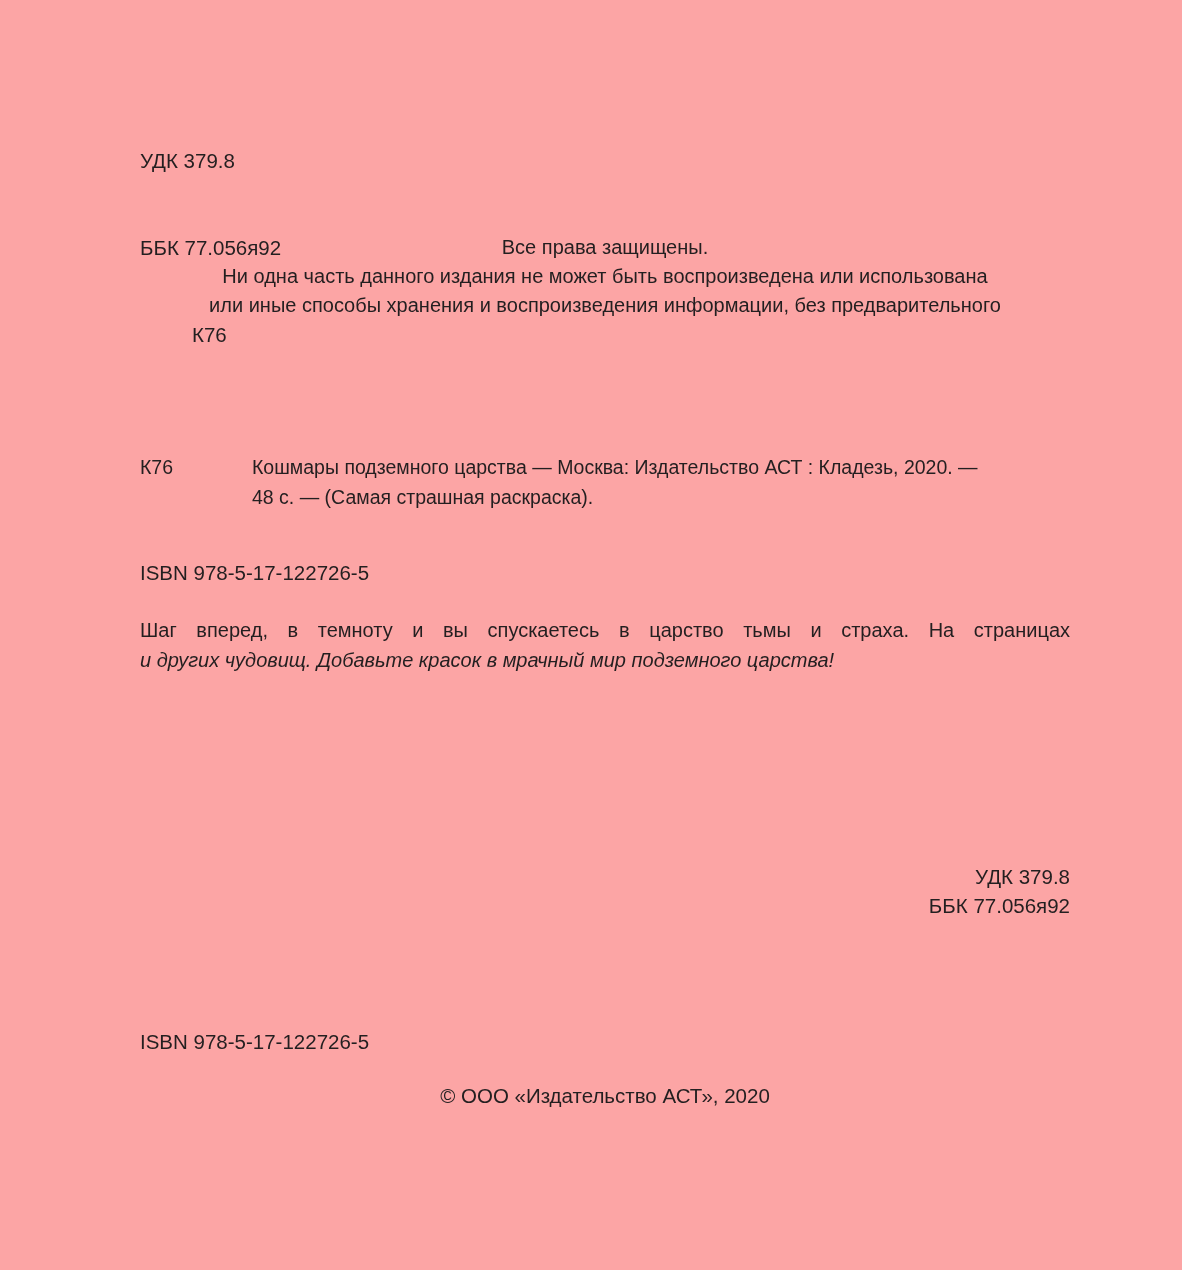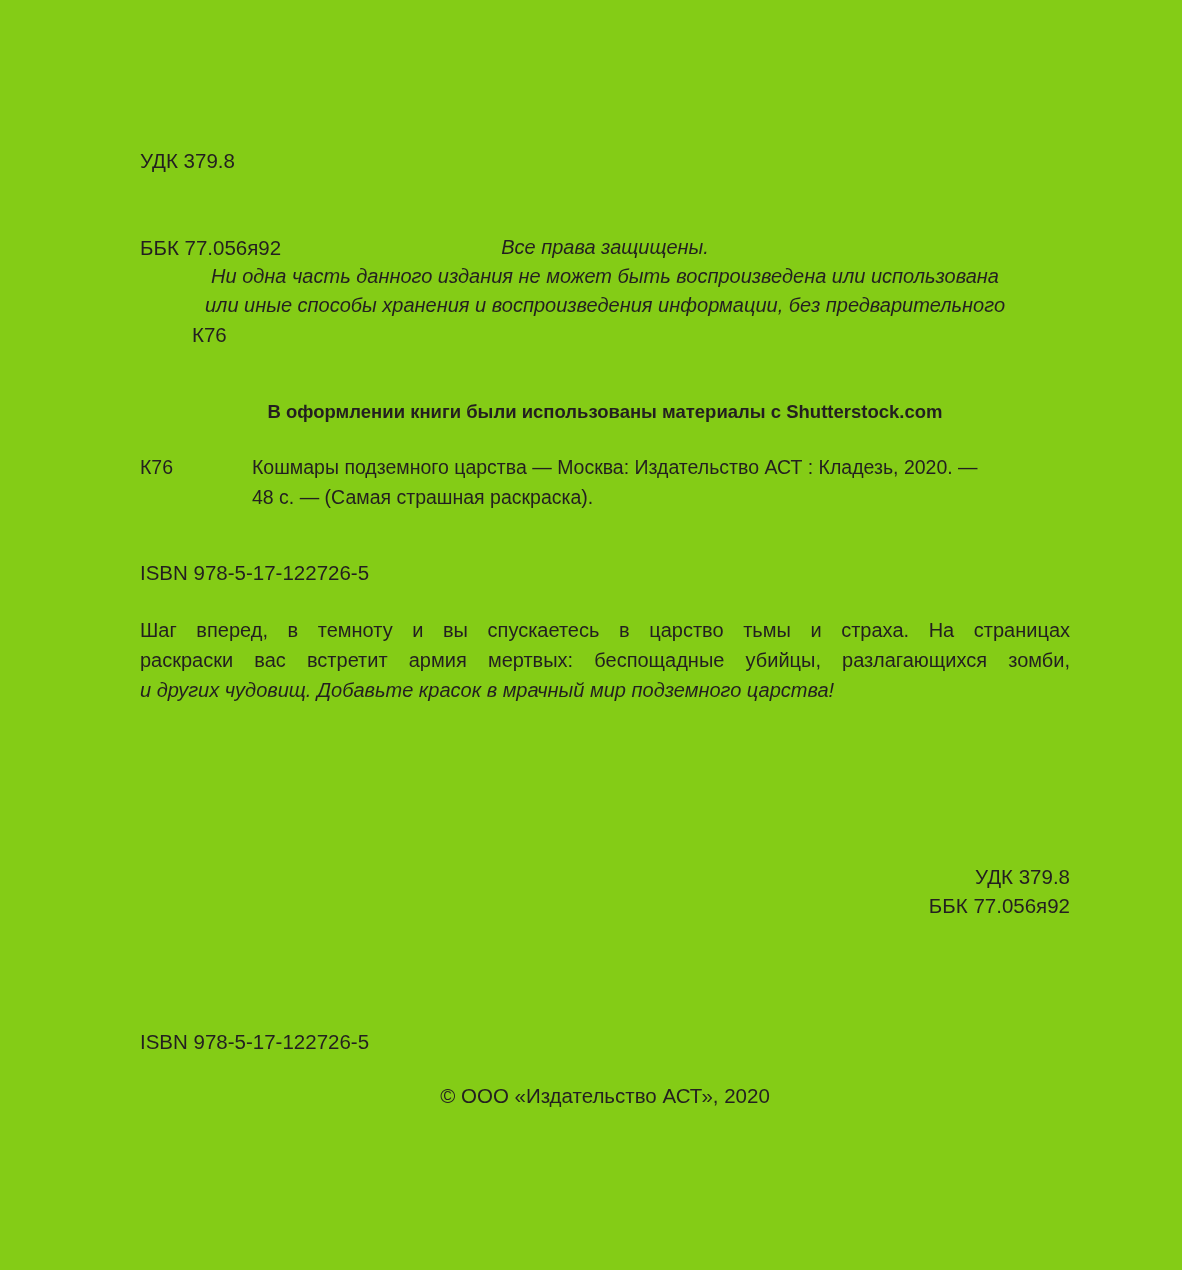--- a/index.html
+++ b/index.html
@@ -10,21 +10,21 @@
   }
   body {
     font-family: "Liberation Sans", "DejaVu Sans", sans-serif;
     color: #231f20;
     -webkit-font-smoothing: antialiased;
   }
   .page {
     position: relative;
     width: 1182px;
     height: 1270px;
-    background: #84cc16;
+    background: #fca5a5;
     overflow: hidden;
   }
   
   .content {
     position: absolute;
     left: 140px;
     top: 0;
     width: 930px;
     height: 100%;
   }
@@ -41,21 +41,20 @@
   .codes-top .code-line { display: block; }
   .codes-top .code-indent { padding-left: 52px; }
 
   
   .rights {
     position: absolute;
     left: 0;
     top: 233px;
     width: 930px;
     text-align: center;
-    font-style: italic;
     font-size: 20px;
     line-height: 29px;
   }
   .rights .rights-line { display: block; }
 
   
   .credit {
     position: absolute;
     left: 0;
     top: 399px;
@@ -156,35 +155,33 @@
       <span class="code-line">ББК 77.056я92</span>
       <span class="code-line code-indent">К76</span>
     </div>
 
     <div class="rights">
       <span class="rights-line">Все права защищены.</span>
       <span class="rights-line">Ни одна часть данного издания не может быть воспроизведена или использована</span>
       <span class="rights-line">или иные способы хранения и воспроизведения информации, без предварительного</span>
     </div>
 
-    <div class="credit">В оформлении книги были использованы материалы с Shutterstock.com</div>
 
     <div class="biblio">
       <span class="biblio-label">К76</span>
       <div class="biblio-entry">
         <span>Кошмары подземного царства — Москва: Издательство АСТ : Кладезь, 2020. —</span><br>
         <span>48 с. — (Самая страшная раскраска).</span>
       </div>
     </div>
 
     <div class="isbn-upper">ISBN 978-5-17-122726-5</div>
 
     <div class="blurb">
       <span class="just-line">Шаг вперед, в темноту и вы спускаетесь в царство тьмы и страха. На страницах</span>
-      <span class="just-line">раскраски вас встретит армия мертвых: беспощадные убийцы, разлагающихся зомби,</span>
       <span class="last-line">и других чудовищ. Добавьте красок в мрачный мир подземного царства!</span>
     </div>
 
     <div class="codes-bottom">
       <span class="code-line">УДК 379.8</span>
       <span class="code-line">ББК 77.056я92</span>
     </div>
 
     <div class="isbn-lower">ISBN 978-5-17-122726-5</div>
 

